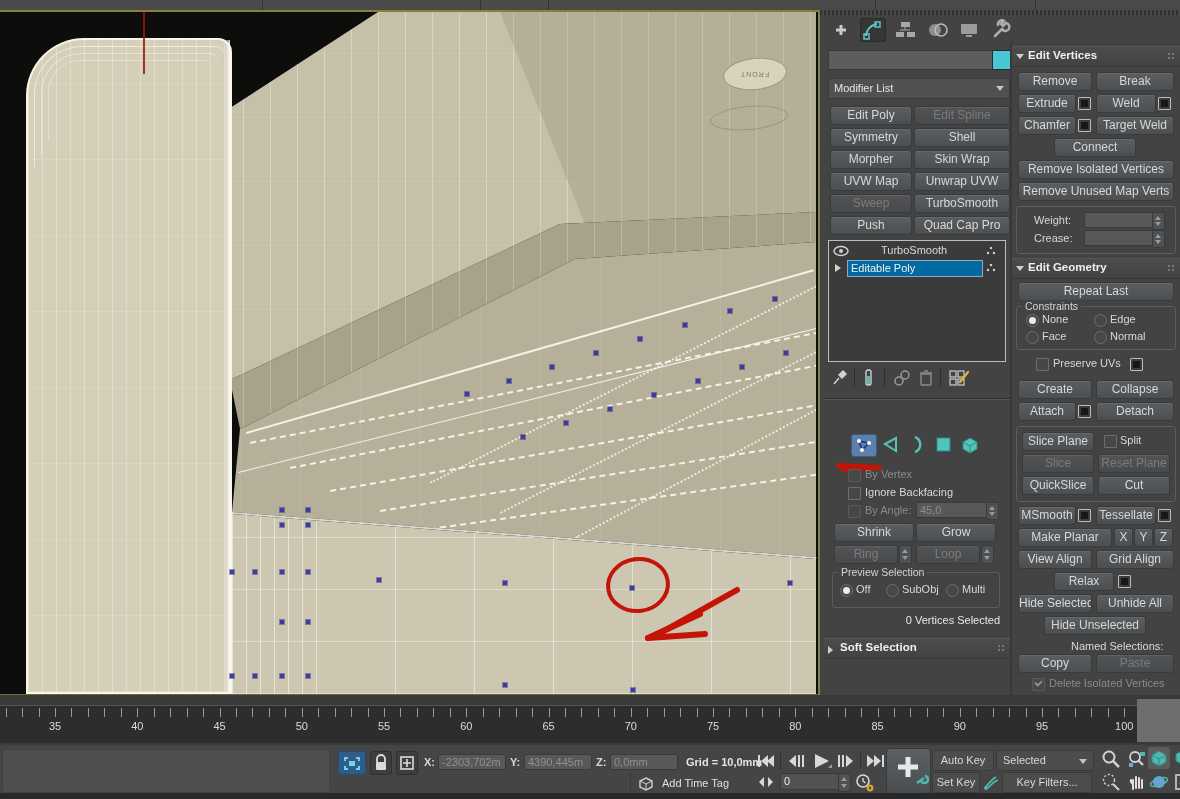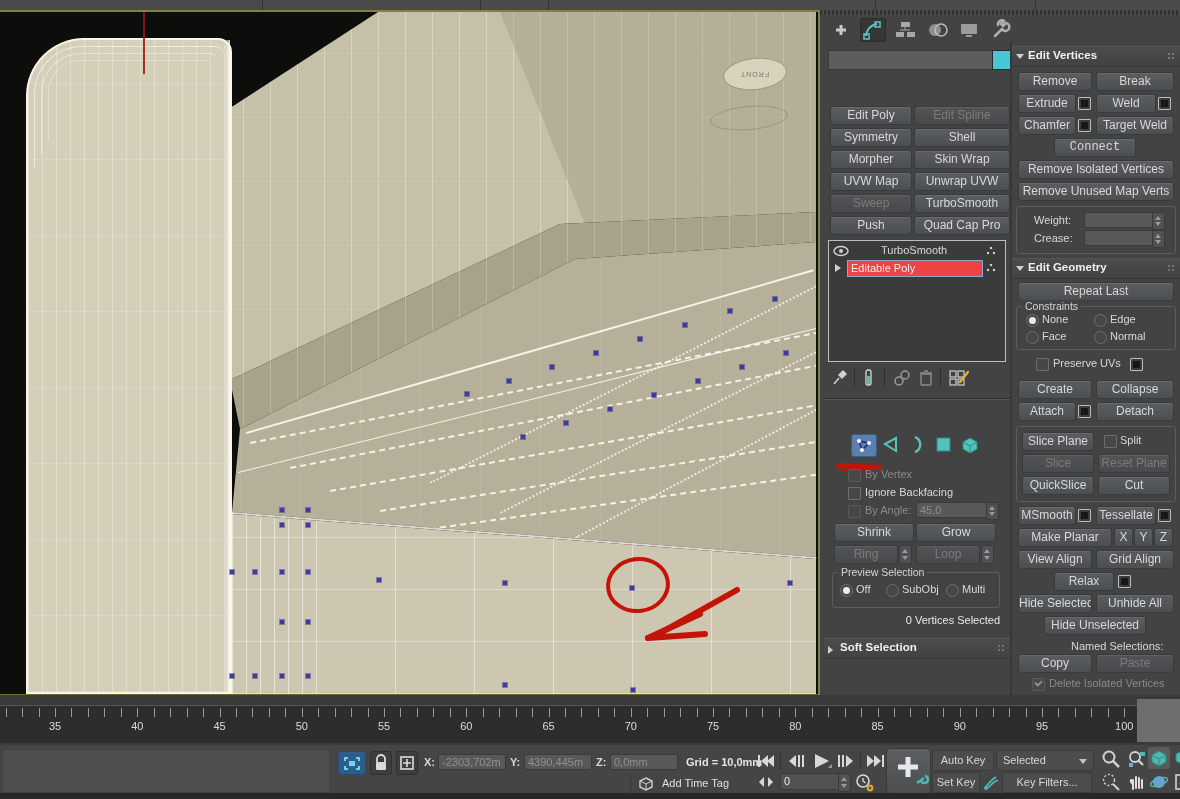--- a/index.html
+++ b/index.html
@@ -236,20 +236,25 @@
   </div>
   <div class="ptab" style="left:168px;">
     <svg width="26" height="24">
         <path d="M7 18 L14 11 M14 11 a4 4 0 1 0 4 -6 l-3 3 -2 -2 3 -3 a4 4 0 0 0 -6 4" fill="none" stroke="#aeaeae" stroke-width="2.5" stroke-linecap="round"></path>
       </svg>
   </div>
 
   <input class="fld" style="left: 8px; top: 40px; width: 158px; height: 18px; background: rgb(93, 93, 93);" value="">
   <div class="abs" style="left:172px;top:40px;width:17px;height:18px;background:#49c6d6;border:1px solid #2a2a2a;"></div>
 
+  <div class="abs" style="left:8px;top:68px;width:180px;height:19px;background:#505050;border:1px solid #3a3a3a;border-radius:2px;">
+    <span class="lbl" style="left:5px;top:3px;color:#e6e6e6;">Modifier List</span>
+    <span class="abs" style="right:5px;top:7px;width:0;height:0;
+      border-left:4px solid transparent;border-right:4px solid transparent;border-top:5px solid #c4c4c4;"></span>
+  </div>
 
   <div class="btn" style="left:10px;top:96px;width:80px;height:17px;">Edit Poly</div>
   <div class="btn dis" style="left:94px;top:96px;width:94px;height:17px;">Edit Spline</div>
   <div class="btn" style="left:10px;top:118px;width:80px;height:17px;">Symmetry</div>
   <div class="btn" style="left:94px;top:118px;width:94px;height:17px;">Shell</div>
   <div class="btn" style="left:10px;top:140px;width:80px;height:17px;">Morpher</div>
   <div class="btn" style="left:94px;top:140px;width:94px;height:17px;">Skin Wrap</div>
   <div class="btn" style="left:10px;top:162px;width:80px;height:17px;">UVW Map</div>
   <div class="btn" style="left:94px;top:162px;width:94px;height:17px;">Unwrap UVW</div>
   <div class="btn dis" style="left:10px;top:184px;width:80px;height:17px;">Sweep</div>
@@ -265,21 +270,21 @@
         </svg>
       <span class="lbl" style="left:52px;top:1px;">TurboSmooth</span>
       <span class="abs" style="right:10px;top:4px;width:8px;height:8px;
         background:radial-gradient(circle 1.4px at 4px 1px,#d0d0d0 1.4px,transparent 1.6px),
                    radial-gradient(circle 1.4px at 1px 6px,#d0d0d0 1.4px,transparent 1.6px),
                    radial-gradient(circle 1.4px at 7px 6px,#d0d0d0 1.4px,transparent 1.6px);"></span>
     </div>
     <div class="abs" style="left:0;top:19px;width:100%;height:17px;">
       <span class="abs" style="left:6px;top:4px;width:0;height:0;
         border-top:4px solid transparent;border-bottom:4px solid transparent;border-left:6px solid #d0d0d0;"></span>
-      <div class="abs" style="left:18px;top:0;width:134px;height:15px;background:#ef4444;border:1px solid #8ea7c4;">
+      <div class="abs" style="left:18px;top:0;width:134px;height:15px;background:#0369a1;border:1px solid #8ea7c4;">
         <span class="lbl" style="left:3px;top:1px;color:#f0f0f0;">Editable Poly</span>
       </div>
       <span class="abs" style="right:10px;top:4px;width:8px;height:8px;
         background:radial-gradient(circle 1.4px at 4px 1px,#d0d0d0 1.4px,transparent 1.6px),
                    radial-gradient(circle 1.4px at 1px 6px,#d0d0d0 1.4px,transparent 1.6px),
                    radial-gradient(circle 1.4px at 7px 6px,#d0d0d0 1.4px,transparent 1.6px);"></span>
     </div>
   </div>
 
   <div class="abs" style="left:8px;top:356px;width:176px;height:26px;">
@@ -397,21 +402,21 @@
     </div>
     <div class="btn" style="left:6px;top:30px;width:72px;height:17px;">Remove</div>
     <div class="btn" style="left:84px;top:30px;width:76px;height:17px;">Break</div>
     <div class="btn" style="left:6px;top:52px;width:56px;height:17px;">Extrude</div>
     <span class="setbox" style="left:66px;top:55px;"></span>
     <div class="btn" style="left:84px;top:52px;width:58px;height:17px;">Weld</div>
     <span class="setbox" style="left:146px;top:55px;"></span>
     <div class="btn" style="left:6px;top:74px;width:56px;height:17px;">Chamfer</div>
     <span class="setbox" style="left:66px;top:77px;"></span>
     <div class="btn" style="left:84px;top:74px;width:76px;height:17px;">Target Weld</div>
-    <div class="btn" style="left:42px;top:96px;width:80px;height:17px;font-family:Liberation Mono, monospace;">Connect</div>
+    <div class="btn" style="left:42px;top:96px;width:80px;height:17px;">Connect</div>
     <div class="btn" style="left:6px;top:118px;width:154px;height:17px;">Remove Isolated Vertices</div>
     <div class="btn" style="left:6px;top:140px;width:154px;height:17px;">Remove Unused Map Verts</div>
     <div class="grp" style="left:4px;top:164px;width:158px;height:46px;"></div>
     <span class="lbl" style="left:22px;top:172px;">Weight:</span>
     <input class="fld" style="left: 72px; top: 170px; width: 64px; height: 14px;">
     <span class="spin" style="left:140px;top:170px;height:16px;"></span>
     <span class="lbl" style="left:22px;top:190px;">Crease:</span>
     <input class="fld" style="left: 72px; top: 188px; width: 64px; height: 14px;">
     <span class="spin" style="left:140px;top:188px;height:16px;"></span>
 

